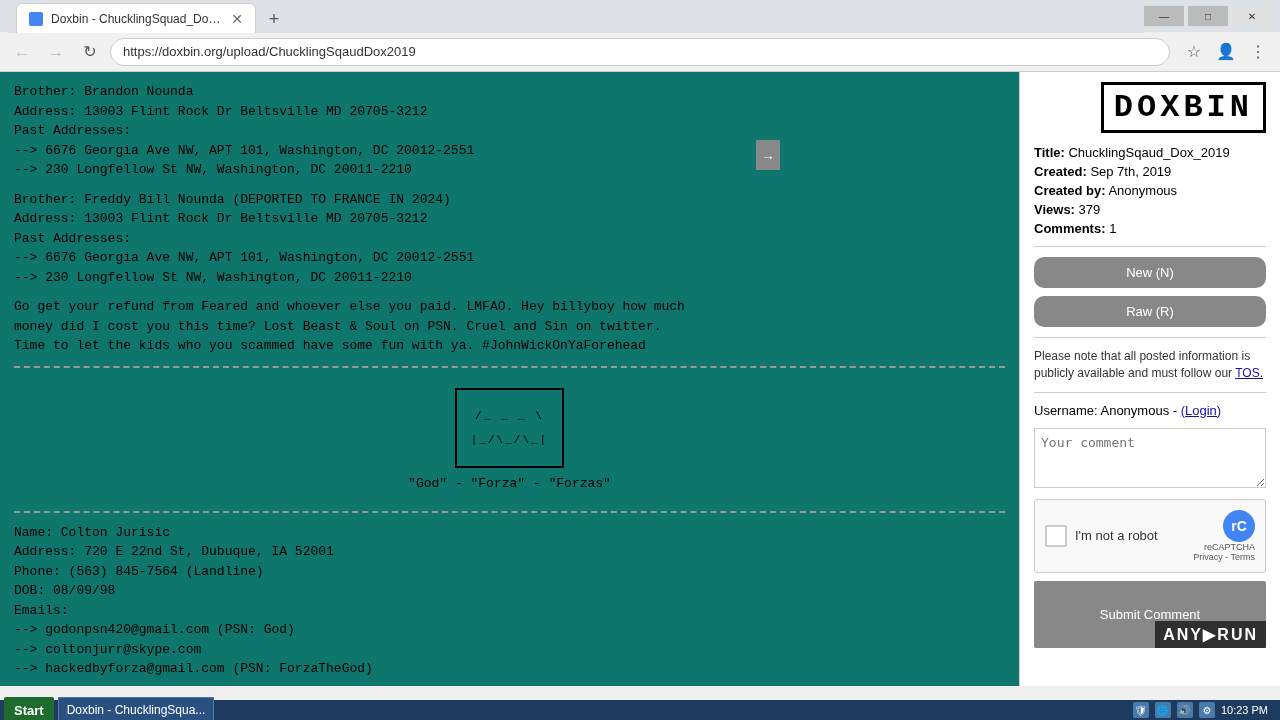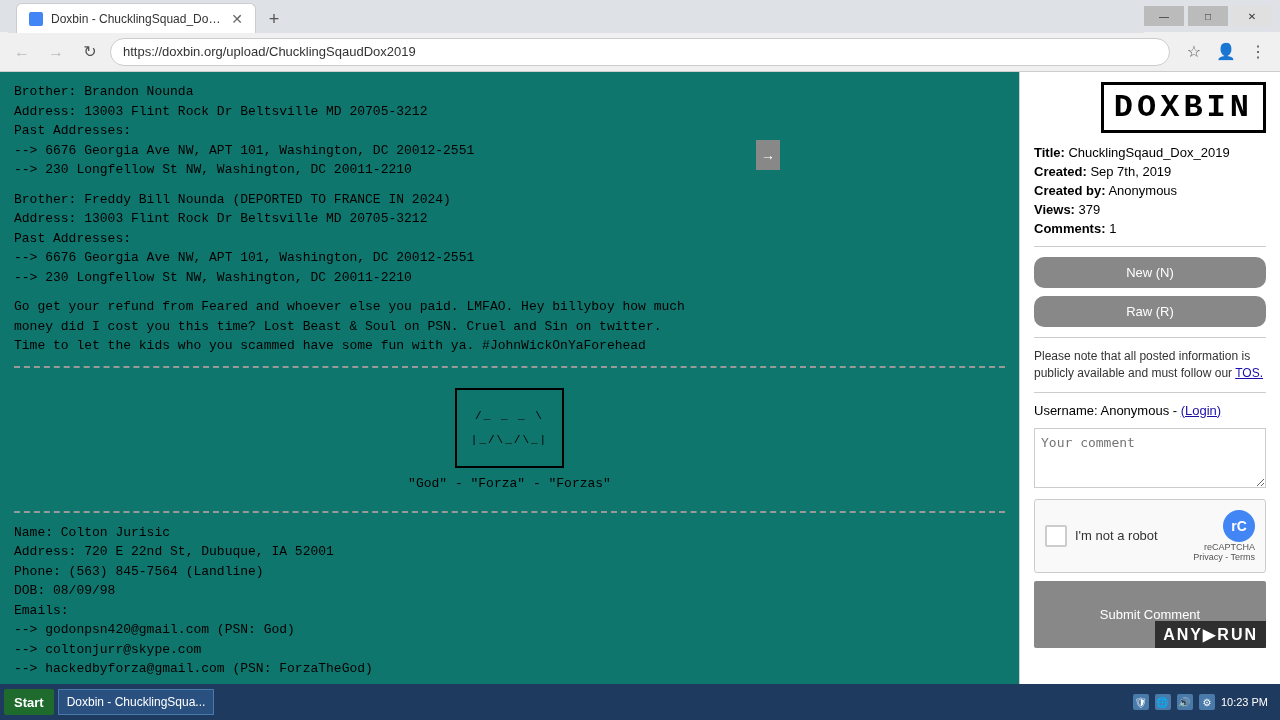--- a/index.html
+++ b/index.html
@@ -354,21 +354,21 @@
       text-align: center;
       border-radius: 2px;
       margin-bottom: 8px;
     }
 
     
     .taskbar {
       position: fixed;
       bottom: 0;
       width: 1280px;
-      height: 36px;
+      height: 20px;
       background: #1f3a5f;
       display: flex;
       align-items: center;
       padding: 0 4px;
       z-index: 200;
     }
     .start-btn {
       background: #1f6b2e;
       color: #fff;
       border: none;

